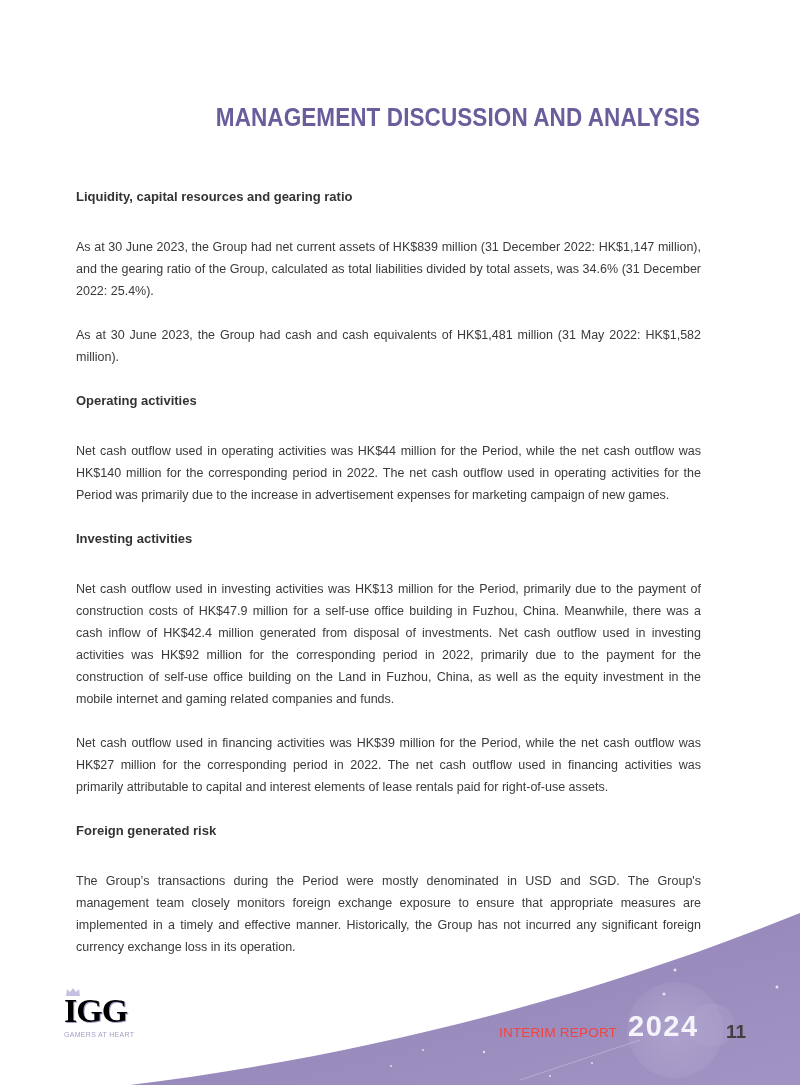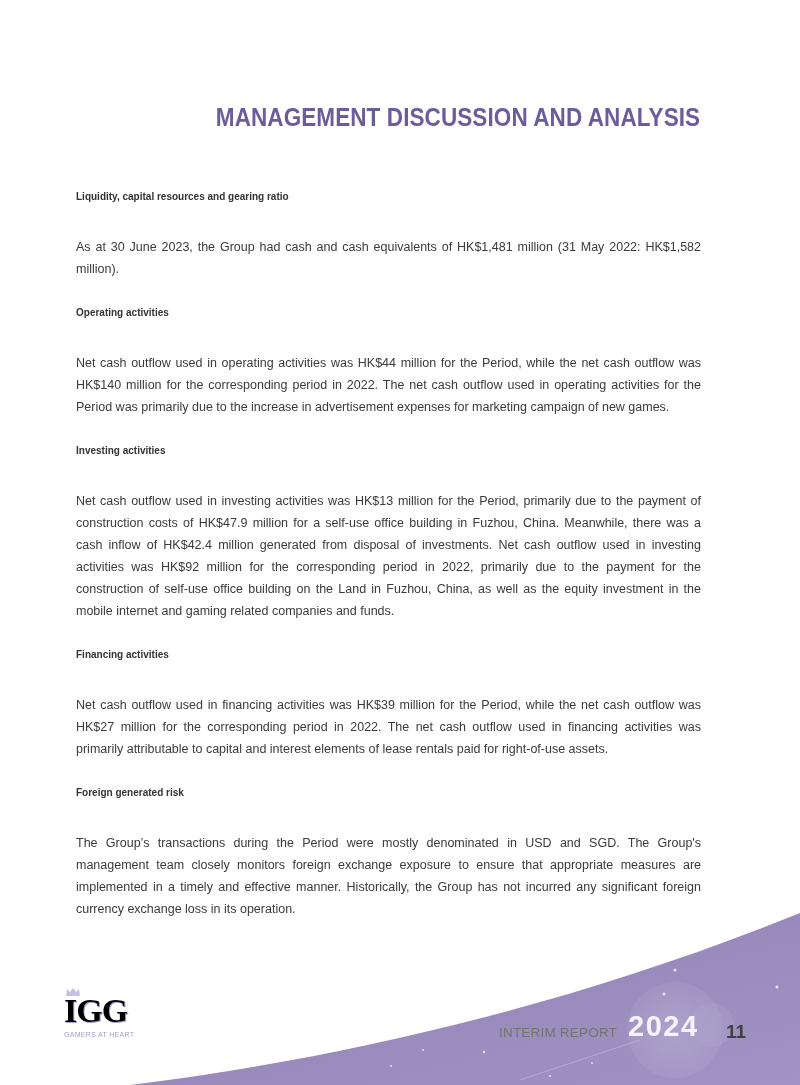--- a/index.html
+++ b/index.html
@@ -30,21 +30,21 @@
       white-space: nowrap;
     }
     .content {
       position: absolute;
       left: 76px;
       top: 186px;
       width: 625px;
     }
     .section-heading {
       margin: 0 0 28px 0;
-      font-size: 10px;
+      font-size: 13px;
       font-weight: bold;
       line-height: 22px;
       color: #333333;
     }
     .para {
       margin: 0 0 22px 0;
       font-size: 12.5px;
       line-height: 22px;
       text-align: justify;
       color: #3a3a3a;
@@ -87,21 +87,21 @@
       color: #a79dc8;
       letter-spacing: 0.3px;
       margin-top: 2px;
       white-space: nowrap;
     }
     .report-label {
       position: absolute;
       left: 499px;
       top: 1025px;
       font-size: 13.5px;
-      color: #737373;
+      color: #ef4444;
       letter-spacing: 0.2px;
       white-space: nowrap;
     }
     .report-year {
       position: absolute;
       left: 628px;
       top: 1010px;
       font-size: 29px;
       font-weight: bold;
       color: #f6f4fb;
@@ -119,32 +119,32 @@
     }
   </style>
 </head>
 <body>
 
 <h1 class="page-title">MANAGEMENT DISCUSSION AND ANALYSIS</h1>
 
 <div class="content">
   <section>
     <h2 class="section-heading">Liquidity, capital resources and gearing ratio</h2>
+    <p class="para">As at 30 June 2023, the Group had net current assets of HK$839 million (31 December 2022: HK$1,147 million), and the gearing ratio of the Group, calculated as total liabilities divided by total assets, was 34.6% (31 December 2022: 25.4%).</p>
     <p class="para">As at 30 June 2023, the Group had cash and cash equivalents of HK$1,481 million (31 May 2022: HK$1,582 million).</p>
   </section>
   <section>
     <h2 class="section-heading">Operating activities</h2>
     <p class="para">Net cash outflow used in operating activities was HK$44 million for the Period, while the net cash outflow was HK$140 million for the corresponding period in 2022. The net cash outflow used in operating activities for the Period was primarily due to the increase in advertisement expenses for marketing campaign of new games.</p>
   </section>
   <section>
     <h2 class="section-heading">Investing activities</h2>
     <p class="para">Net cash outflow used in investing activities was HK$13 million for the Period, primarily due to the payment of construction costs of HK$47.9 million for a self-use office building in Fuzhou, China. Meanwhile, there was a cash inflow of HK$42.4 million generated from disposal of investments. Net cash outflow used in investing activities was HK$92 million for the corresponding period in 2022, primarily due to the payment for the construction of self-use office building on the Land in Fuzhou, China, as well as the equity investment in the mobile internet and gaming related companies and funds.</p>
   </section>
   <section>
-    <h2 class="section-heading">Financing activities</h2>
     <p class="para">Net cash outflow used in financing activities was HK$39 million for the Period, while the net cash outflow was HK$27 million for the corresponding period in 2022. The net cash outflow used in financing activities was primarily attributable to capital and interest elements of lease rentals paid for right-of-use assets.</p>
   </section>
   <section>
     <h2 class="section-heading">Foreign generated risk</h2>
     <p class="para">The Group’s transactions during the Period were mostly denominated in USD and SGD. The Group's management team closely monitors foreign exchange exposure to ensure that appropriate measures are implemented in a timely and effective manner. Historically, the Group has not incurred any significant foreign currency exchange loss in its operation.</p>
   </section>
 </div>
 
 <svg class="footer-wave" viewBox="0 0 800 1085" xmlns="http://www.w3.org/2000/svg">
   <defs>

